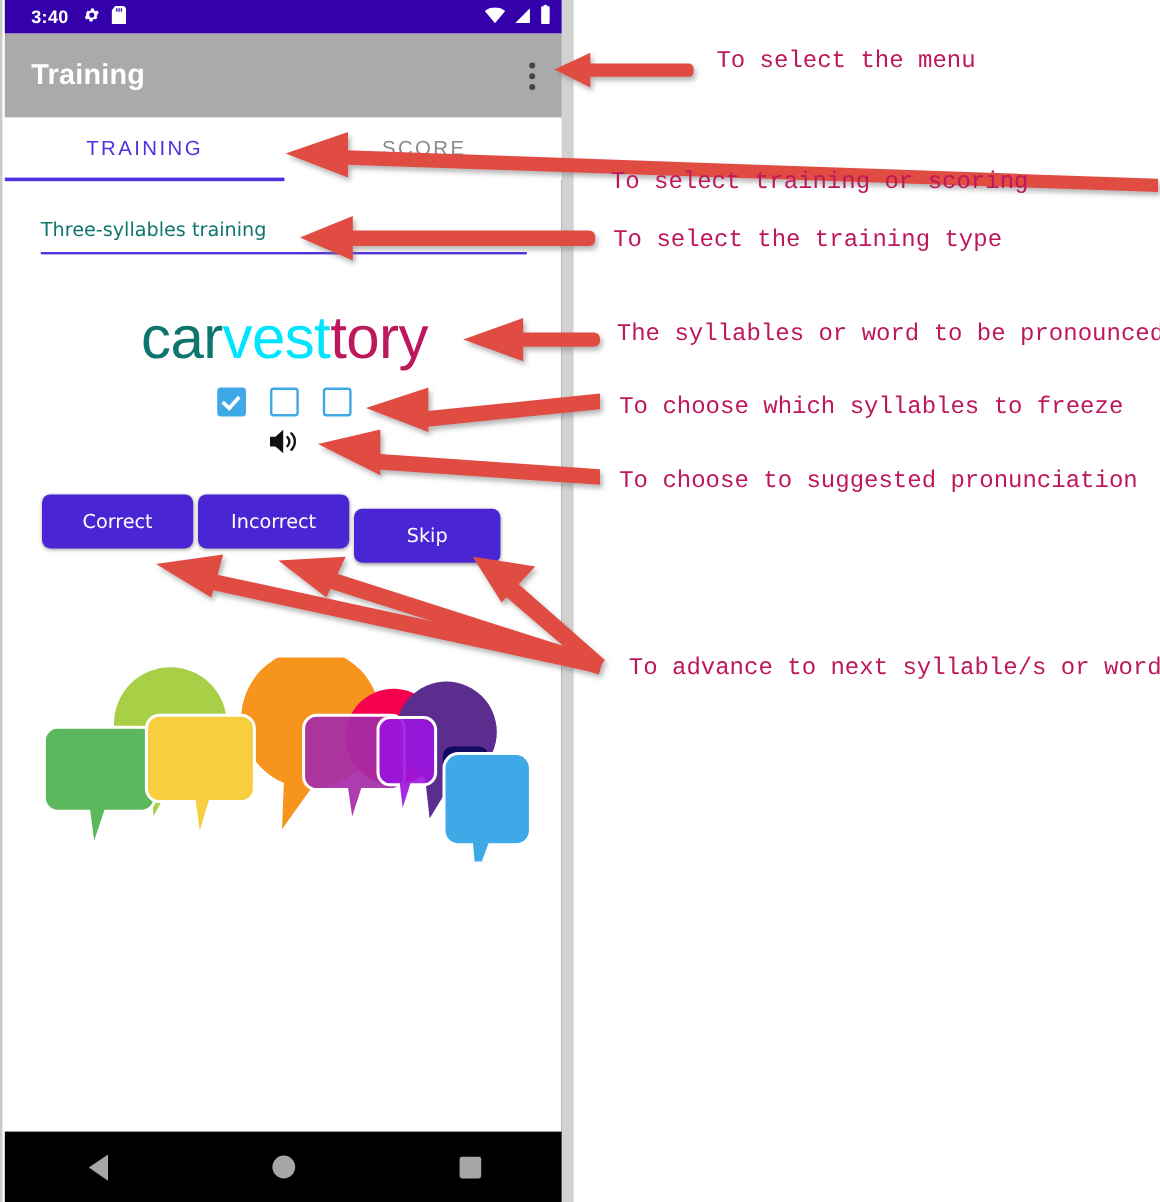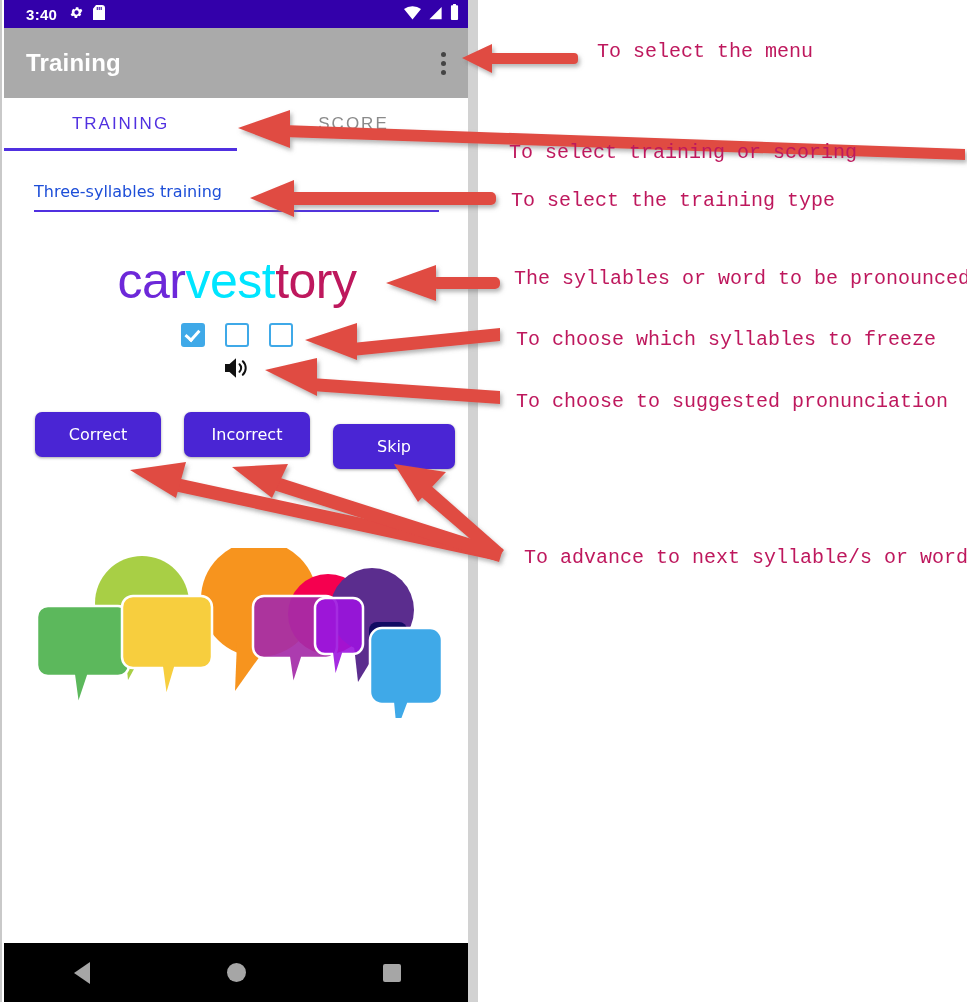--- a/index.html
+++ b/index.html
@@ -138,21 +138,21 @@
   
   #spinner {
     position: absolute;
     left: 32px;
     top: 182px;
     width: 405px;
     cursor: pointer;
   }
   #spinner .value {
     font-size: 16px;
-    color: #1d4ed8;
+    color: #0f766e;
     padding-bottom: 9px;
     font-family: "DejaVu Sans", sans-serif;
   }
   #spinner .rule {
     height: 2px;
     background: #5030e0;
     width: 100%;
   }
 
   
@@ -216,21 +216,21 @@
     justify-content: center;
     cursor: pointer;
   }
 
   
   #buttons {
     position: absolute;
     left: 33px;
     top: 412px;
     display: flex;
-    gap: 23px;
+    gap: 4px;
   }
   #buttons .btn {
     background: #4a25d4;
     color: #ffffff;
     border: none;
     border-radius: 7px;
     font-size: 16px;
     font-family: "DejaVu Sans", sans-serif;
     height: 45px;
     cursor: pointer;
@@ -351,21 +351,21 @@
     <div class="tab inactive">SCORE</div>
   </div>
   <div id="tab-indicator"></div>
 
   <div id="spinner">
     <div class="value">Three-syllables training</div>
     <div class="rule"></div>
   </div>
 
   <div id="word">
-    <span style="color:#6d28d9">car</span><span style="color:#00E5FF">vest</span><span style="color:#be185d">tory</span>
+    <span style="color:#0f766e">car</span><span style="color:#00E5FF">vest</span><span style="color:#be185d">tory</span>
   </div>
 
   <div id="checkboxes">
     <div class="cbx on"></div>
     <div class="cbx off"></div>
     <div class="cbx off"></div>
   </div>
 
   <div id="speaker">
     <svg width="30" height="26" viewBox="0 0 30 26">

